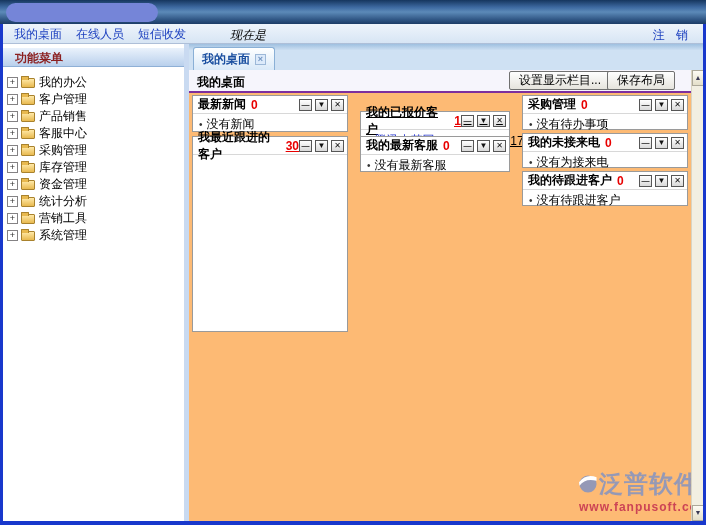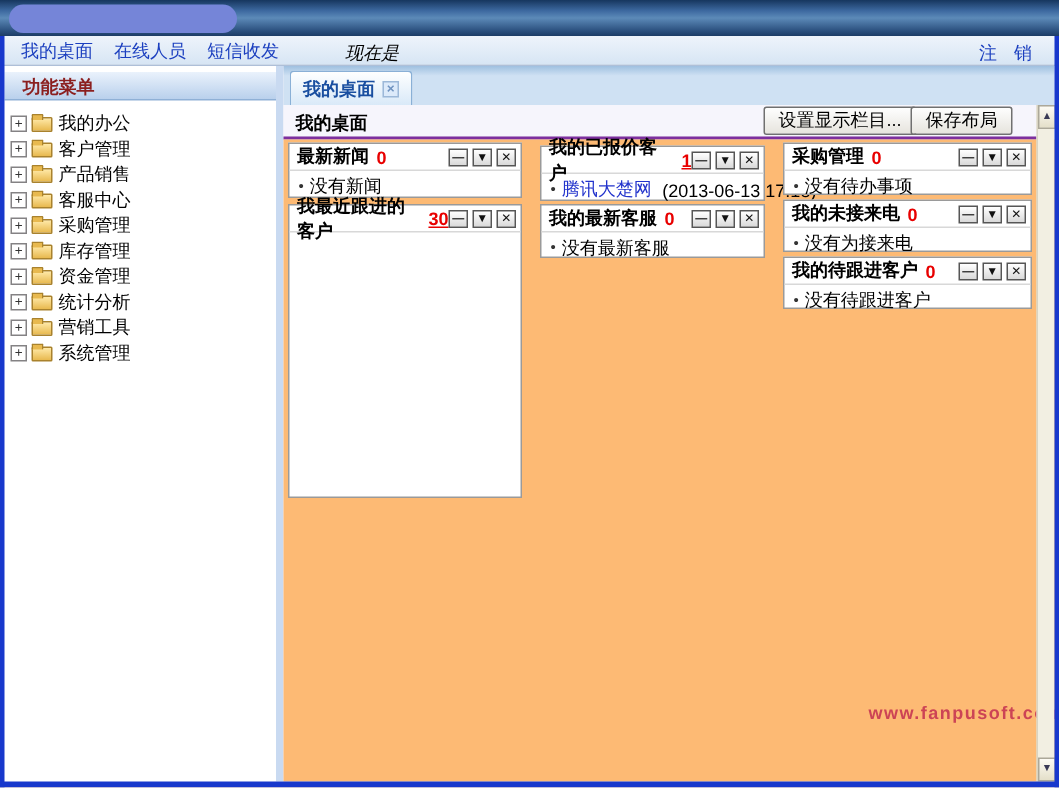--- a/index.html
+++ b/index.html
@@ -72,21 +72,21 @@
   .wbtn { width:13px; height:12px; border:1px solid #565656; background:linear-gradient(180deg,#fff,#d9d9d9);
     font-size:8px; line-height:10px; text-align:center; color:#111; cursor:pointer; font-weight:bold; }
   .panel-item { display:flex; align-items:center; gap:4px; padding:2px 6px; white-space:nowrap; }
   .bullet { color:#333; font-size:10px; }
   .blue-link { color:#2233cc; cursor:pointer; }
   .item-time { color:#000; margin-left:3px; }
 
   
   .p-news      { left:3px;   top:2px;  width:156px; height:37px; }
   .p-followed  { left:3px;   top:43px; width:156px; height:196px; }
-  .p-quoted    { left:171px; top:4px;  width:150px; height:37px; }
+  .p-quoted    { left:171px; top:18px;  width:150px; height:37px;text-decoration:underline; }
   .p-service   { left:171px; top:43px; width:150px; height:36px; }
   .p-schedule  { left:333px; top:2px;  width:166px; height:35px; }
   .p-missed    { left:333px; top:40px; width:166px; height:35px; }
   .p-pending   { left:333px; top:78px; width:166px; height:35px; }
 
   
   .scrollbar { position:absolute; left:502px; top:26px; width:12px; height:451px;
     background:#f2efe2; border-left:1px solid #d9d4c2; z-index:40; }
   .sb-btn { position:absolute; left:0; width:12px; height:16px; background:linear-gradient(180deg,#fdfbf4,#e4dfc9);
     border:1px solid #aca899; color:#3a3a55; font-size:7px; line-height:14px; text-align:center; cursor:pointer; }
@@ -303,19 +303,27 @@
 
     </div>
 
     <div class="scrollbar">
       <div class="sb-btn sb-up">▲</div>
       <div class="sb-btn sb-down">▼</div>
     </div>
   </div>
 
   <div class="brandmark">
+    <div class="brand-row">
+      <svg width="30" height="30" viewBox="0 0 40 40">
+        <circle cx="20" cy="20" r="19" fill="#9599b6"></circle>
+        <path d="M1 24 Q14 6 39 13 L39 5 Q16 -4 0 16 Z" fill="#ffffff"></path>
+        <path d="M8 36 Q18 22 38 26 L39 18 Q16 16 5 32 Z" fill="#ffffff" opacity="0.0"></path>
+      </svg>
+      <span class="brand-text">泛普软件</span>
+    </div>
     <div class="brand-url">www.fanpusoft.com</div>
   </div>
 
   <div class="edge left"></div>
   <div class="edge right"></div>
   <div class="edge bottom"></div>
 </div>
 
 </body></html>

